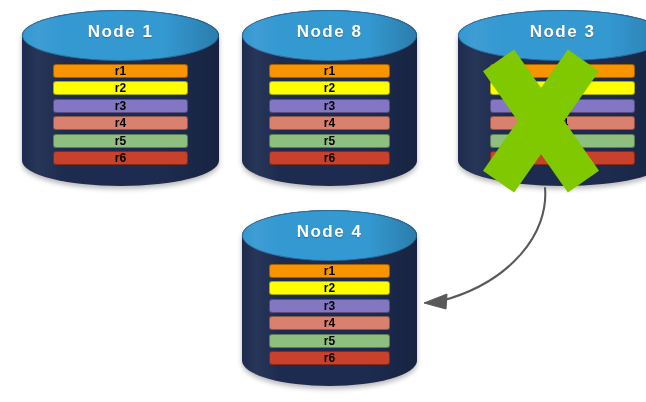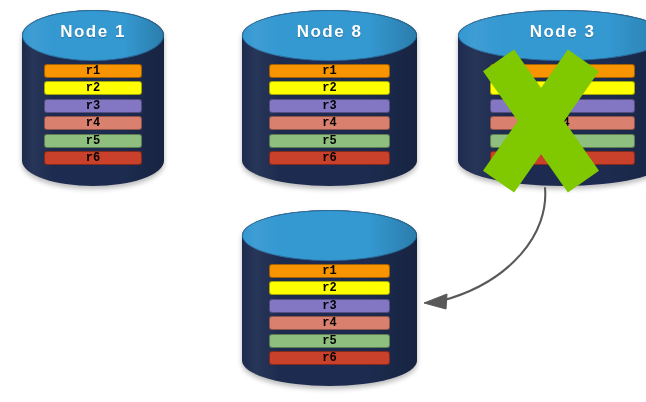--- a/index.html
+++ b/index.html
@@ -69,21 +69,20 @@
     letter-spacing: 1.5px;
     text-shadow: 0 1px 1px rgba(0,0,0,0.25);
     z-index: 6;
   }
   .rows {
     position: absolute;
     left: 15.5%;
     right: 15.5%;
     top: 30.5%;
     z-index: 4;
-    font-family: Liberation Mono, monospace;
   }
   .row {
     position: relative;
     height: 14px;
     margin-bottom: 3.5px;
     border-radius: 3px;
     border: 1px solid rgba(0,0,0,0.35);
     box-sizing: border-box;
     text-align: center;
     color: #000000;
@@ -121,21 +120,21 @@
     height: 402px;
     z-index: 9;
     pointer-events: none;
   }
 </style>
 </head>
 <body>
 
 <div id="canvas">
 
-  <div class="node" style="left:22px; top:10px; width:142px; height:176px;">
+  <div class="node" style="left:22px; top:10px; width:197px; height:176px;">
     <div class="node-body"></div>
     <div class="node-top"></div>
     <div class="node-shade"></div>
     <div class="node-title">Node 1</div>
     <div class="rows">
       <div class="row" style="background:#f79400;">r1</div>
       <div class="row" style="background:#ffff00;">r2</div>
       <div class="row" style="background:#8377c4;">r3</div>
       <div class="row" style="background:#d9816e;">r4</div>
       <div class="row" style="background:#8fbf7f;">r5</div>
@@ -175,20 +174,21 @@
 
   <div class="cross-wrap" style="left:495px; top:55px; width:92px; height:132px;">
     <div class="cross-bar a"></div>
     <div class="cross-bar b"></div>
   </div>
 
   <div class="node" style="left:242px; top:210px; width:175px; height:176px;">
     <div class="node-body"></div>
     <div class="node-top"></div>
     <div class="node-shade"></div>
+    <div class="node-title">Node 4</div>
     <div class="rows">
       <div class="row" style="background:#f79400;">r1</div>
       <div class="row" style="background:#ffff00;">r2</div>
       <div class="row" style="background:#8377c4;">r3</div>
       <div class="row" style="background:#d9816e;">r4</div>
       <div class="row" style="background:#8fbf7f;">r5</div>
       <div class="row" style="background:#c9412a;">r6</div>
     </div>
   </div>
 

